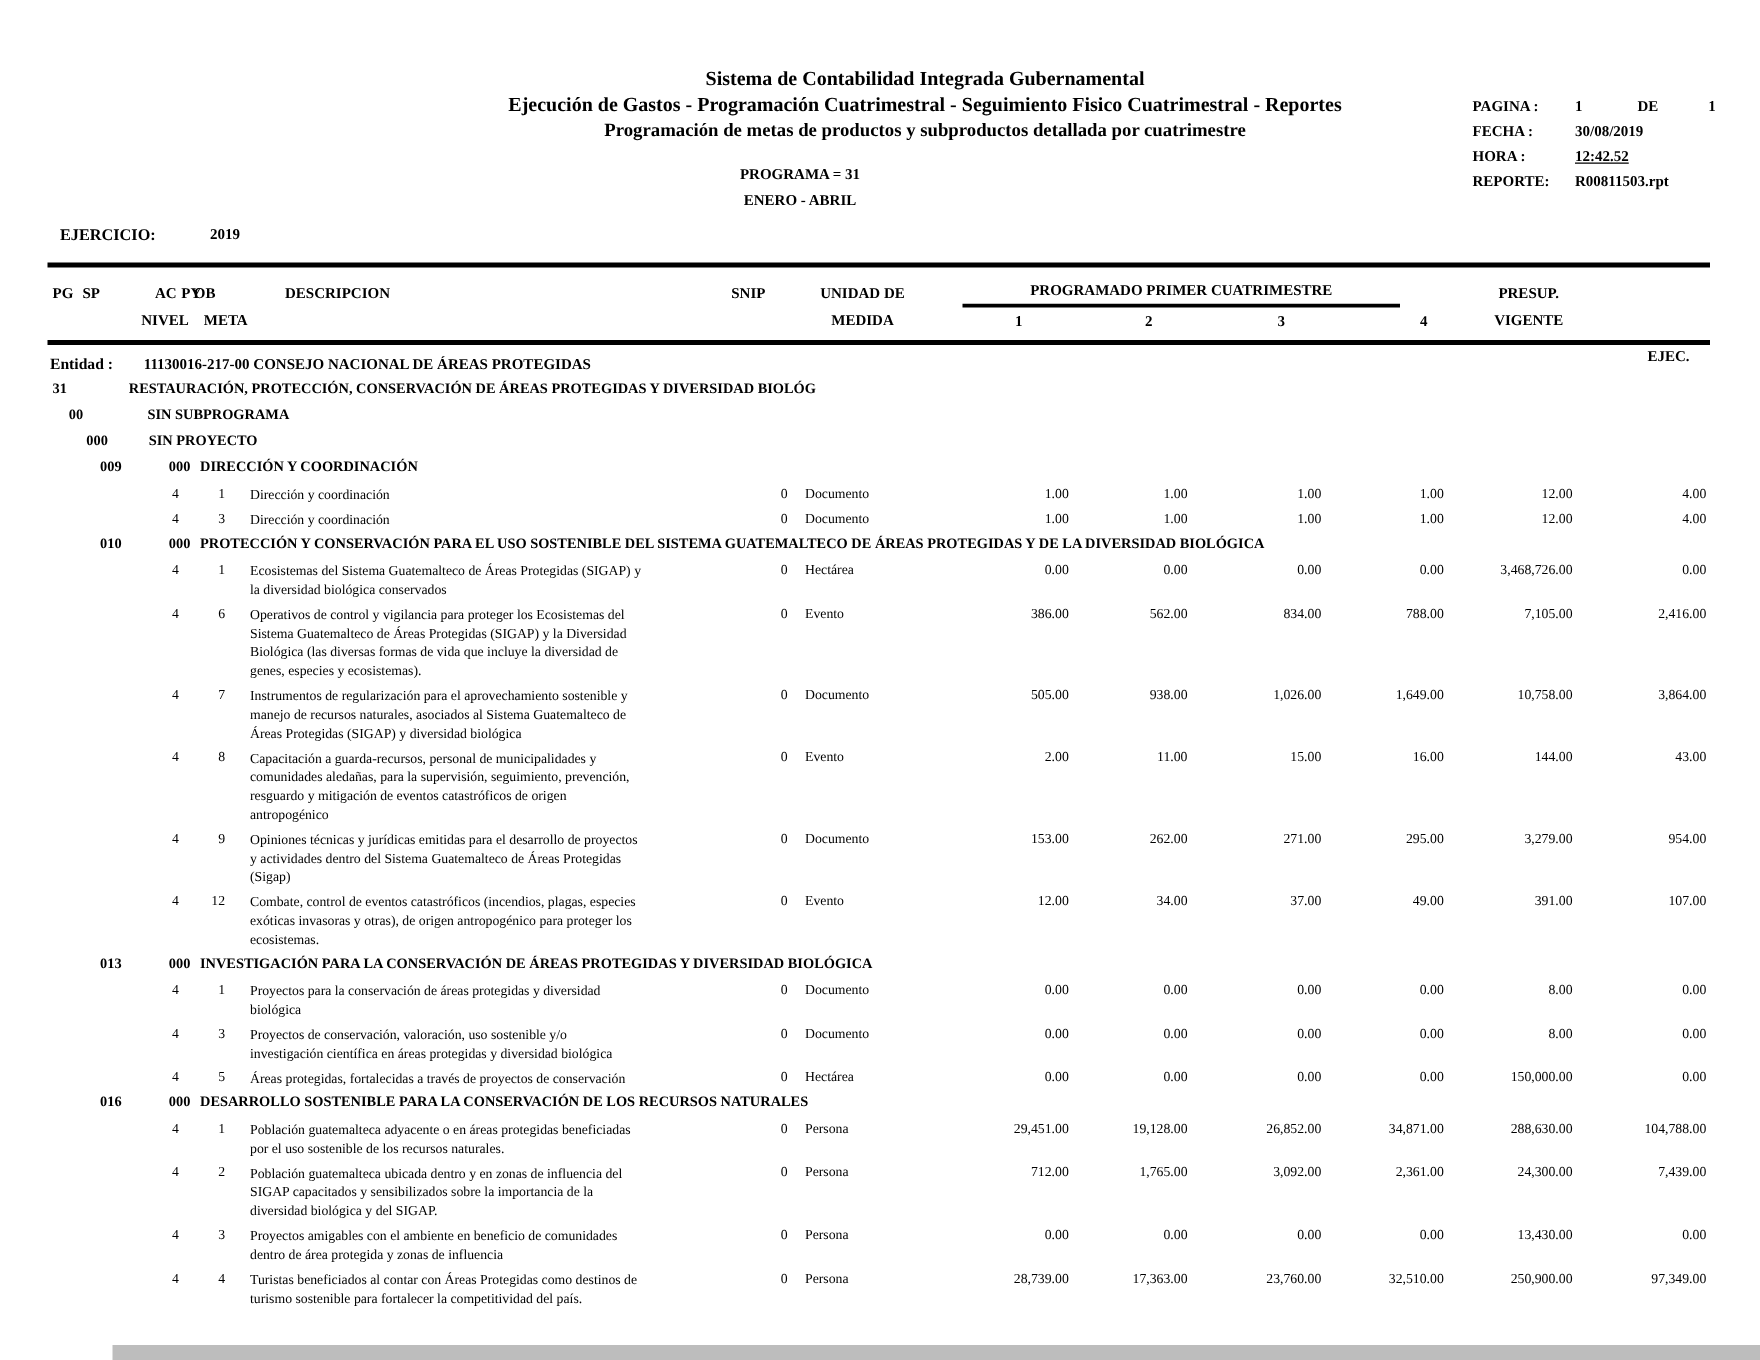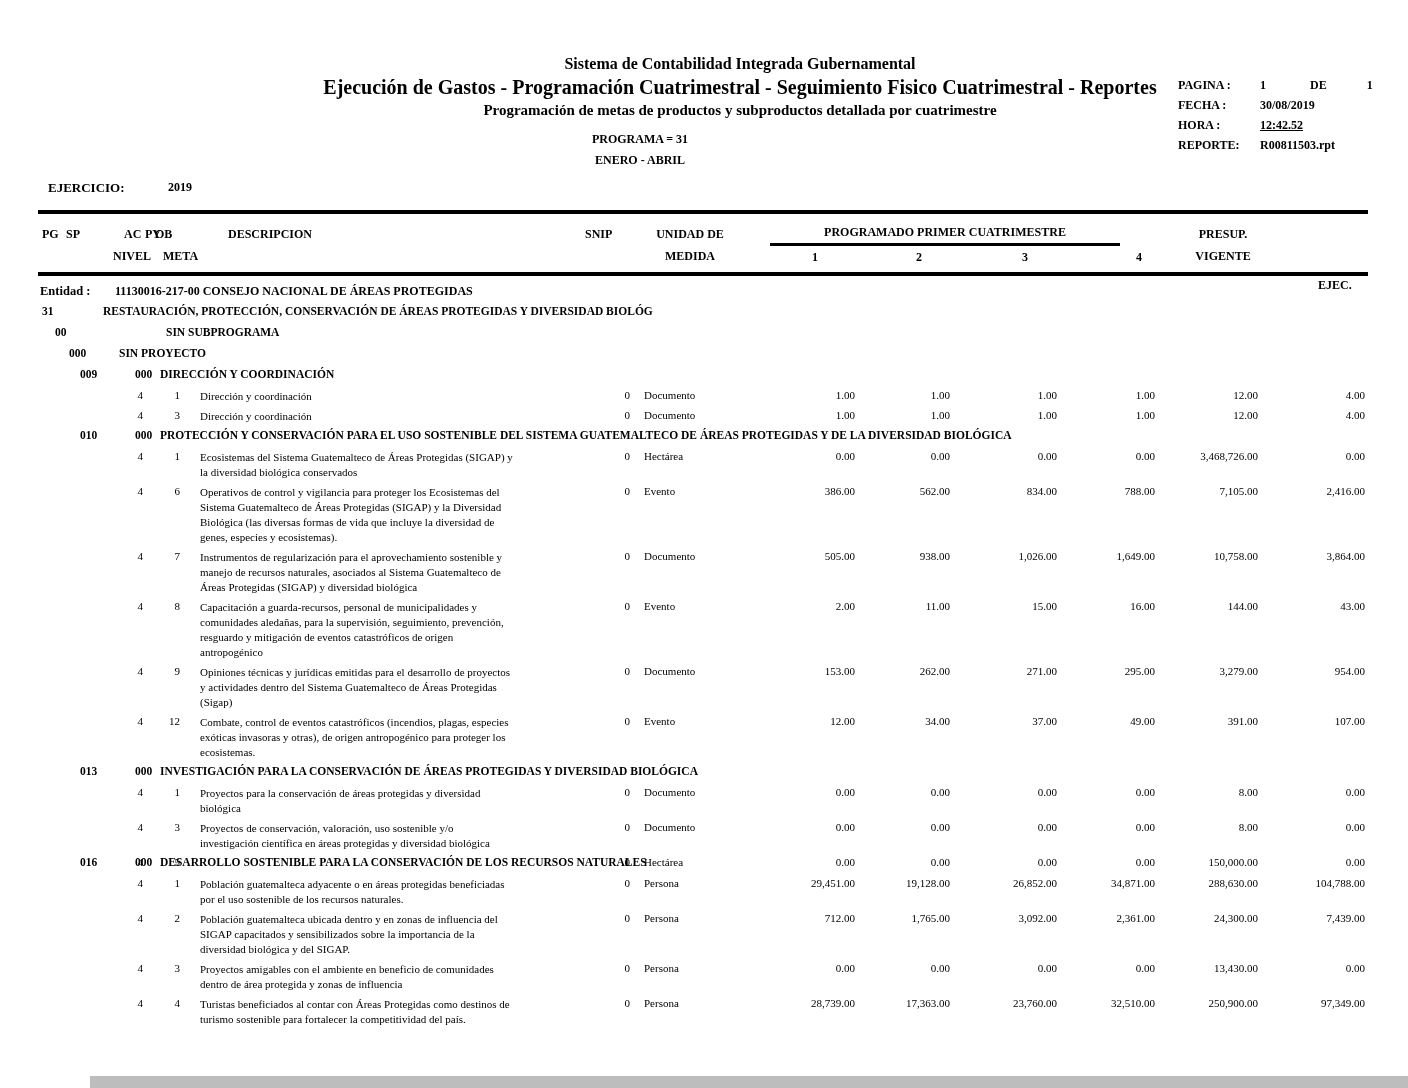--- a/index.html
+++ b/index.html
@@ -3,21 +3,21 @@
 <meta charset="utf-8">
 <style>
   html,body { margin:0; padding:0; background:#fff; }
   .page {
     position:relative; width:1408px; height:1088px; background:#ffffff;
     font-family:"Liberation Serif","DejaVu Serif",serif; color:#000; overflow:hidden;
   }
   
   .titles { position:absolute; top:55px; left:200px; width:1080px; text-align:center; font-weight:bold; }
   .titles .t1 { font-size:16px; margin-bottom:3px; }
-  .titles .t2 { font-size:20px; margin-bottom:3px; }
+  .titles .t2 { font-size:16px; margin-bottom:3px; }
   .titles .t3 { font-size:15px; }
   .programa { position:absolute; top:132px; left:440px; width:400px; text-align:center; font-weight:bold; font-size:12px; }
   .periodo  { position:absolute; top:153px; left:440px; width:400px; text-align:center; font-weight:bold; font-size:12px; }
   
   .meta-block { position:absolute; top:78px; left:1178px; width:228px; font-weight:bold; font-size:12px; }
   .meta-row { display:flex; margin-bottom:5px; }
   .meta-row .lab { width:82px; }
   .meta-row .val { }
   .meta-row .de-lab { margin-left:44px; }
   .meta-row .de-val { margin-left:40px; }
@@ -45,21 +45,21 @@
   
   .body { position:absolute; top:284px; left:0; width:1408px; }
   .r { position:relative; }
   .r .cell { position:absolute; top:0; font-size:11px; white-space:nowrap; }
   .hdr { height:16px; margin-bottom:5px; font-weight:bold; }
   .hdr .cell { font-size:11.5px; }
   .entity { height:17px; margin-bottom:4px; }
   .entity .lab { left:40px; font-size:12.5px; }
   .entity .nm  { left:115px; font-size:12px; }
   .program .code { left:42px; }   .program .nm { left:103px; }
-  .subprogram .code { left:55px; } .subprogram .nm { left:118px;margin-left:48px; }
+  .subprogram .code { left:55px; } .subprogram .nm { left:118px; }
   .project .code { left:69px; }   .project .nm { left:119px; }
   .activity .code { left:80px; }  .activity .ob { left:135px; } .activity .nm { left:160px; }
   .item { margin-bottom:5px; }
   .item .desc { display:block; position:static; margin-left:200px; width:430px;
                 white-space:pre-line; line-height:15px; font-size:11px; }
   .item .nivel { left:123px; width:20px; text-align:right; }
   .item .meta  { left:148px; width:32px; text-align:right; }
   .item .snip  { left:614px; width:16px; text-align:right; }
   .item .unidad{ left:644px; }
   .item .v0 { left:735px;  width:120px; text-align:right; }
@@ -314,20 +314,21 @@
         <span class="cell nivel">4</span>
         <span class="cell meta">5</span>
         <span class="cell snip">0</span>
         <span class="cell unidad">Hectárea</span>
         <span class="cell v0">0.00</span>
         <span class="cell v1">0.00</span>
         <span class="cell v2">0.00</span>
         <span class="cell v3">0.00</span>
         <span class="cell v4">150,000.00</span>
         <span class="cell v5">0.00</span>
+        <span class="desc">Áreas protegidas, fortalecidas a través de proyectos de conservación</span>
       </div>
       <div class="r hdr activity">
         <span class="cell code">016</span>
         <span class="cell ob">000</span>
         <span class="cell nm">DESARROLLO SOSTENIBLE PARA LA CONSERVACIÓN DE LOS RECURSOS NATURALES</span>
       </div>
       <div class="r item">
         <span class="cell nivel">4</span>
         <span class="cell meta">1</span>
         <span class="cell snip">0</span>

